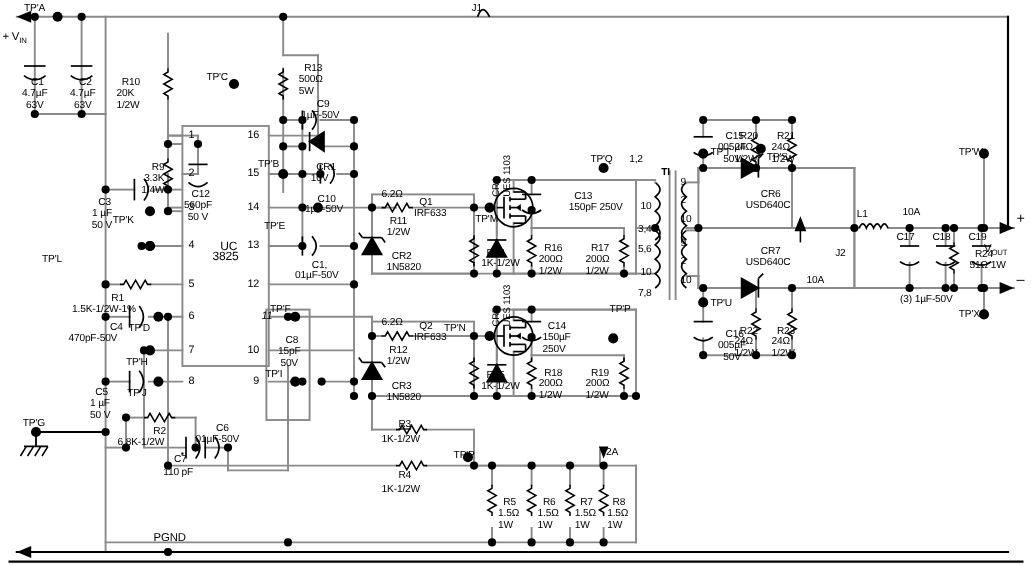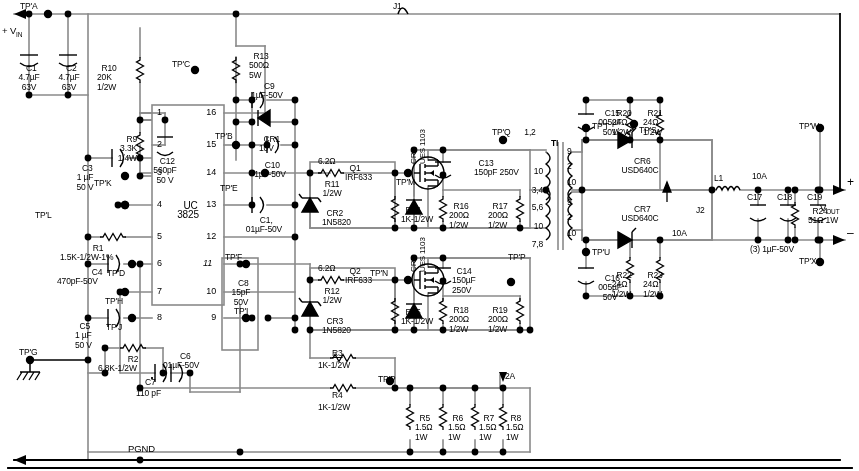--- a/index.html
+++ b/index.html
@@ -705,29 +705,29 @@
 <div class="lbl pin" style="left:157px;top:200px;">4</div>
 <div class="lbl pin" style="left:157px;top:232px;">5</div>
 <div class="lbl pin" style="left:157px;top:259px;">6</div>
 <div class="lbl pin" style="left:157px;top:287px;">7</div>
 <div class="lbl pin" style="left:157px;top:313px;">8</div>
 <div class="lbl r pin" style="left:200px;top:108px;width:16px;">16</div>
 <div class="lbl r pin" style="left:200px;top:140px;width:16px;">15</div>
 <div class="lbl r pin" style="left:200px;top:168px;width:16px;">14</div>
 <div class="lbl r pin" style="left:200px;top:200px;width:16px;">13</div>
 <div class="lbl r pin" style="left:200px;top:232px;width:16px;">12</div>
-<div class="lbl r pin" style="left:196px;top:259px;width:16px;font-style:italic;">11</div>
+<div class="lbl r pin" style="left:211px;top:259px;width:16px;font-style:italic;">11</div>
 <div class="lbl r pin" style="left:200px;top:287px;width:16px;">10</div>
 <div class="lbl r pin" style="left:200px;top:313px;width:16px;">9</div>
 
 <div class="lbl" style="left:172px;top:60px;">TP'C</div>
 <div class="lbl" style="left:215px;top:132px;">TP'B</div>
 <div class="lbl" style="left:220px;top:184px;">TP'E</div>
 <div class="lbl" style="left:225px;top:253px;">TP'F</div>
-<div class="lbl" style="left:234px;top:307px;">TP'I</div>
+<div class="lbl" style="left:221px;top:307px;">TP'I</div>
 
 <div class="lbl" style="left:249px;top:43px;">
   <span>R13</span><br><span>500Ω</span><br><span>5W</span>
 </div>
 <div class="lbl c" style="left:245px;top:73px;width:44px;">
   <span>C9</span><br><span>1µF-50V</span>
 </div>
 <div class="lbl" style="left:259px;top:126px;">
   <span>CR1</span><br><span>10V</span>
 </div>

